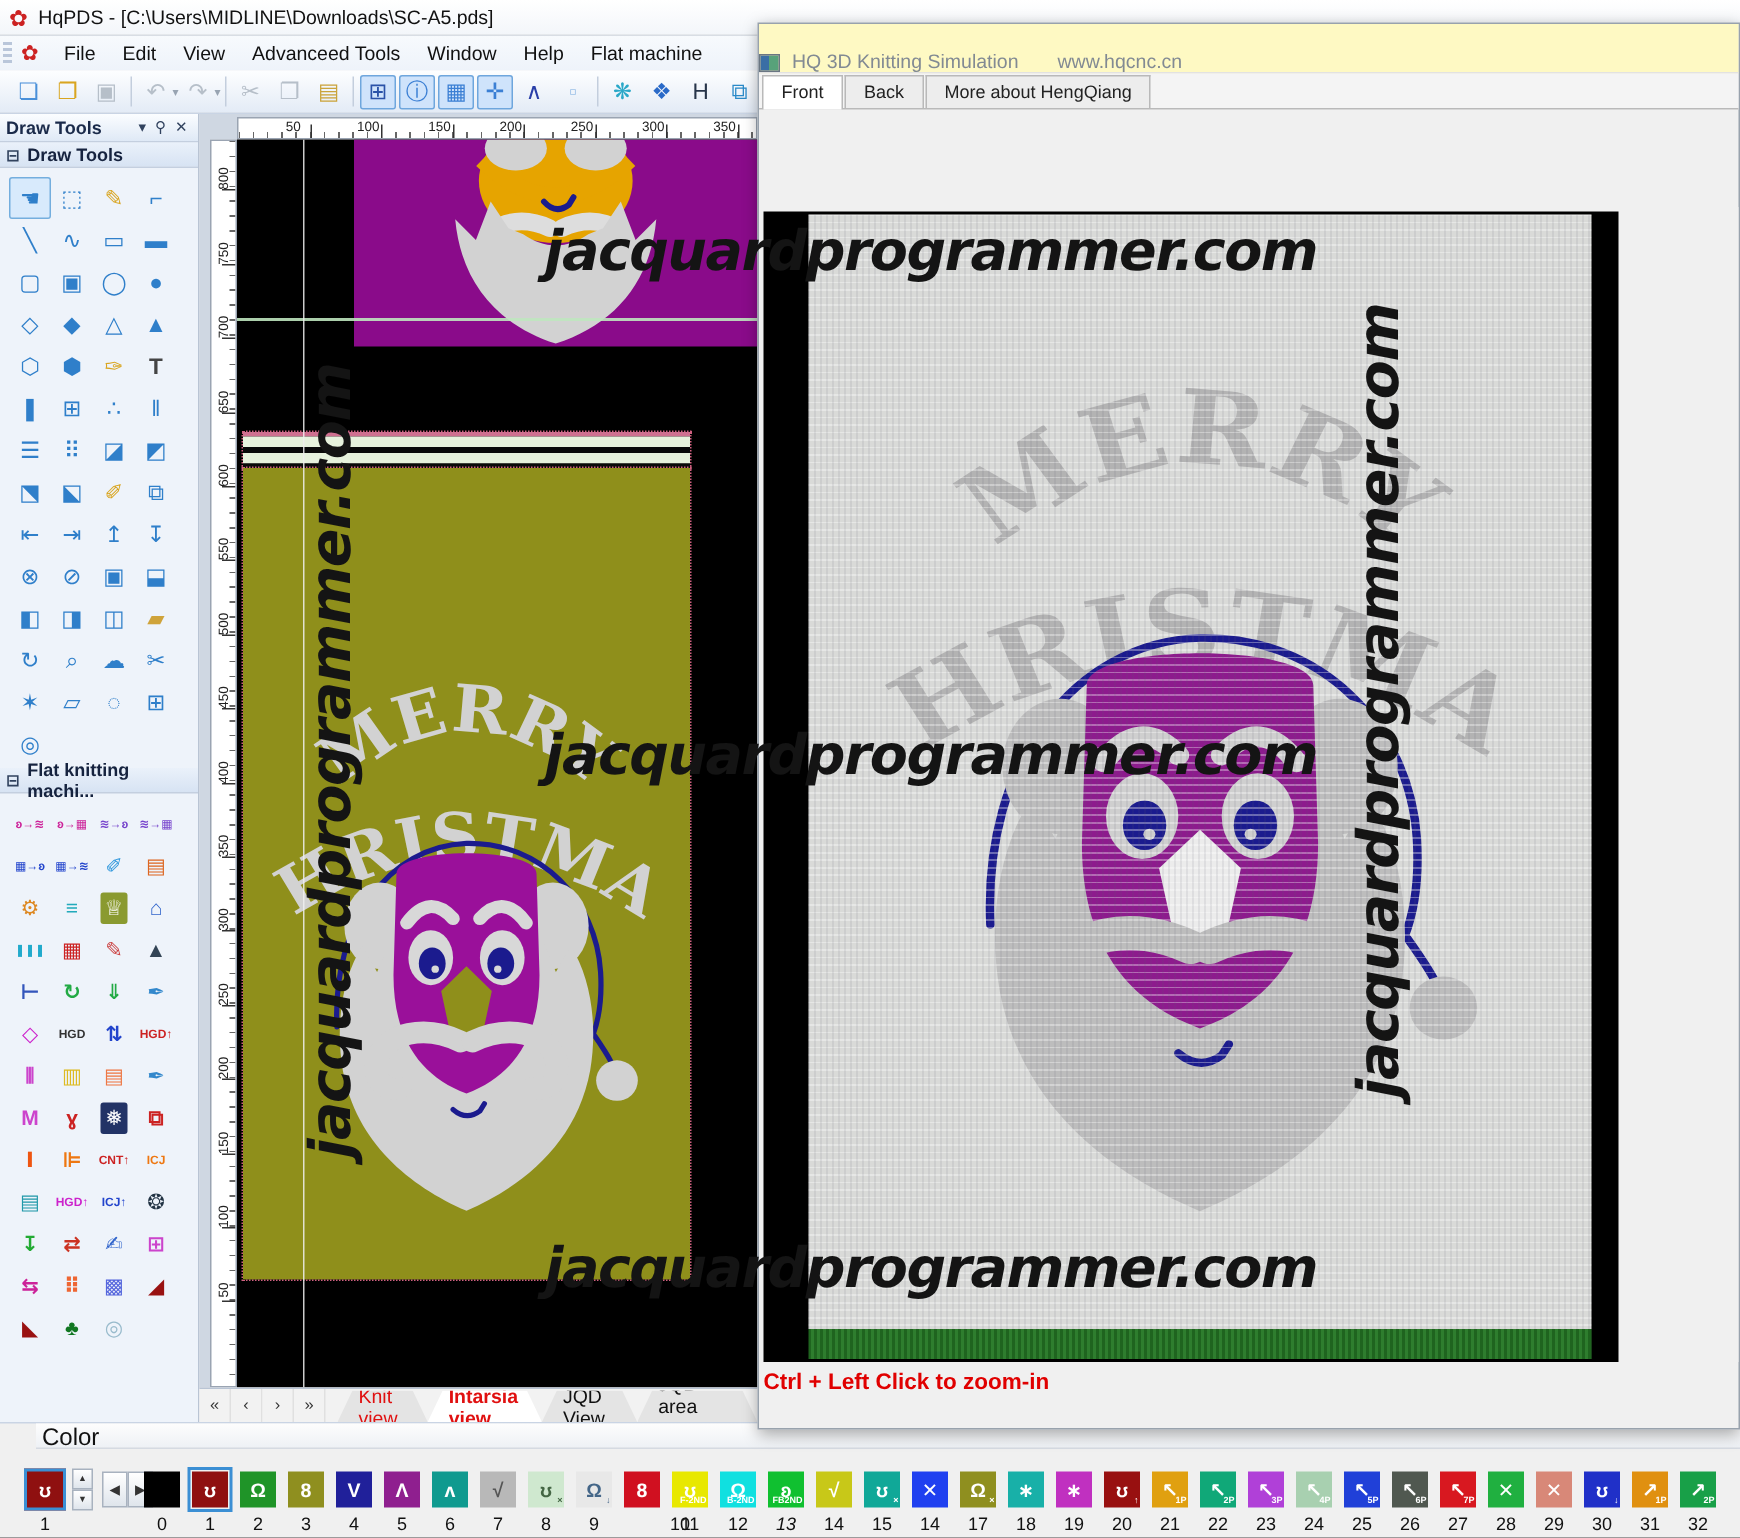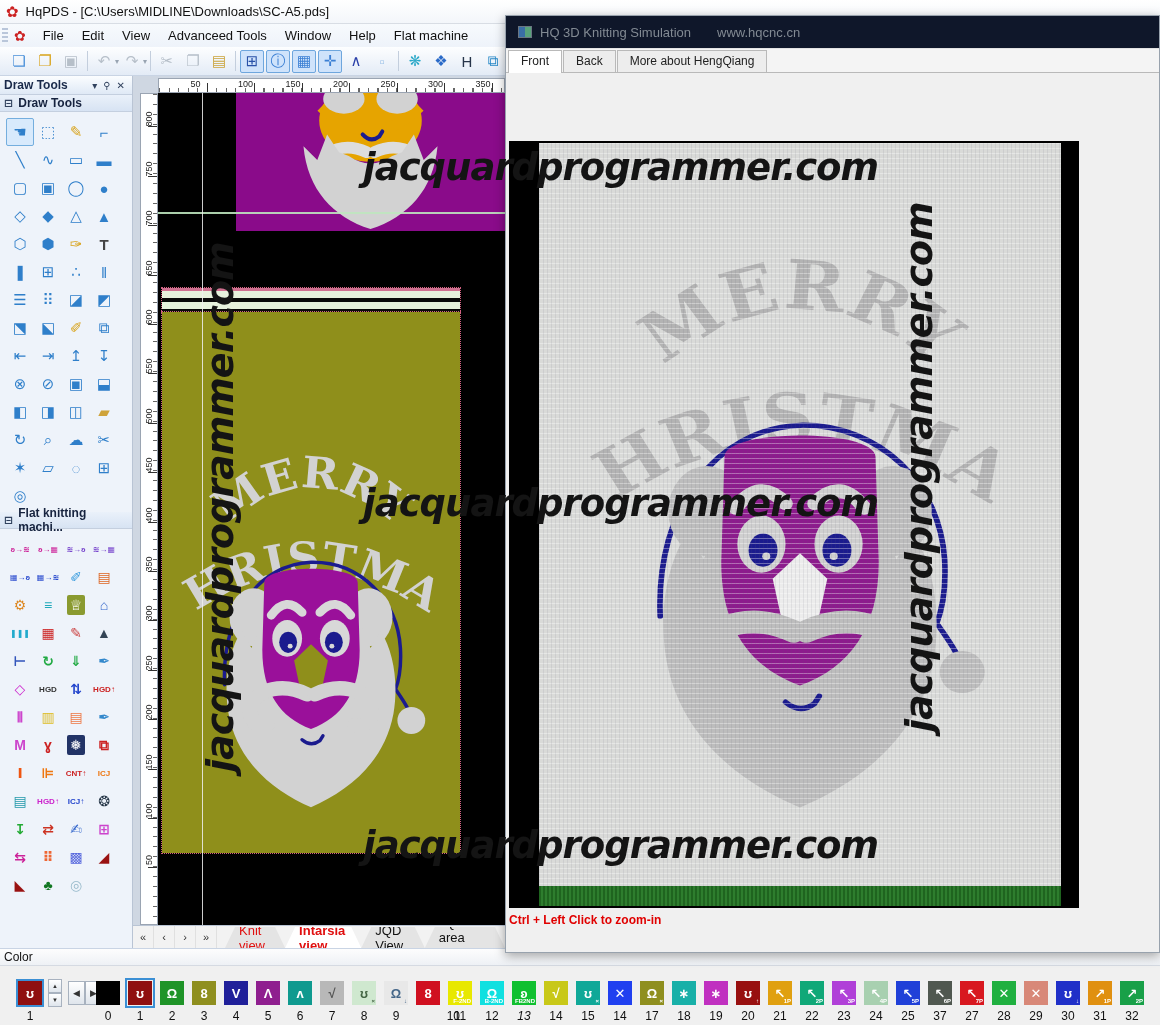--- a/index.html
+++ b/index.html
@@ -92,21 +92,21 @@
     font-size:11px; color:#333; background:#f2f2f2; border-right:1px solid #e0e0e0; }
   .view-tab { margin-top:1px; padding:2px 14px; font-size:13px; color:#111;
     background:#e4e4e4; clip-path:polygon(10px 0,calc(100% - 10px) 0,100% 100%,0 100%);
     display:flex; align-items:center; }
   .view-tab.red { color:#e01010; }
   .view-tab.active { background:#ffffff; font-weight:bold; color:#e01010; }
   
   .colorpanel { position:absolute; left:0; top:948px; width:1160px; height:77px;
     background:#f0f0f0; border-top:1px solid #c9d4e4; }
   .cp-header { height:17px; background:linear-gradient(#fdfdfd,#eef1f5);
-    border-bottom:1px solid #d5dae2; font-size:12px; color:#111; padding:1px 0 0 4px; }
+    border-bottom:1px solid #d5dae2; font-size:16px; color:#111; padding:1px 0 0 4px;margin-left:24px; }
   .cp-selwrap { position:absolute; left:16px; top:30px; width:28px; height:28px;
     border:2px solid #3b8fd4; display:flex; align-items:center; justify-content:center; }
   .cp-sel-num { position:absolute; left:16px; top:60px; width:28px; text-align:center;
     font-size:12px; }
   .cp-spin { position:absolute; left:48px; top:30px; width:14px; height:28px;
     display:flex; flex-direction:column; }
   .cp-spin div { flex:1; border:1px solid #a8b2bf; background:linear-gradient(#fff,#dfe5ec);
     font-size:6px; display:flex; align-items:center; justify-content:center; color:#333; }
   .cp-pager { position:absolute; left:68px; top:32px; width:34px; height:24px; display:flex; }
   .cp-pager div { flex:1; border:1px solid #a8b2bf; background:linear-gradient(#fff,#dfe5ec);
@@ -115,22 +115,22 @@
     display:flex; align-items:center; justify-content:center; position:absolute; }
   .swatch.sel { outline:2px solid #3b8fd4; outline-offset:1px; }
   .sw-glyph { font-size:13px; font-weight:bold; line-height:1; }
   .sw-sub { position:absolute; bottom:1px; right:1px; font-size:6px; font-weight:bold; }
   .sw-num { position:absolute; top:60px; width:24px; text-align:center; font-size:12px; color:#111; }
   .swatch-glyph-wrap{ position:relative; width:100%; height:100%; display:flex;
     align-items:center; justify-content:center; }
   
   .simwin { position:absolute; left:505px; top:15px; width:655px; height:938px;
     background:#f0f0f0; border:1px solid #98a2ad; box-shadow:0 3px 10px rgba(0,0,0,.35); }
-  .sim-titlebar { height:33px; background:#0f172a; border-bottom:1px solid #e2e2e2;
-    display:flex; align-items:center; padding-left:12px; }
+  .sim-titlebar { height:33px; background:#fef9c3; border-bottom:1px solid #e2e2e2;
+    display:flex; align-items:flex-end; }
   .sim-ticon { width:14px; height:12px; border:1px solid #6a7682; margin-right:8px;
     background:linear-gradient(90deg,#3a6ea5 0 50%,#58a27a 50%); }
   .sim-title { font-size:13px; color:#828a93; margin-right:26px; }
   .sim-url { font-size:13px; color:#828a93; }
   .sim-logohdr { height:65px; background:#f0f0f0; position:relative; }
   .sim-logobox { position:absolute; left:4px; top:5px; width:202px; height:55px;
     background:#ffffff; display:flex; align-items:center; padding-left:6px; }
   .logo-cn { font-size:19px; font-weight:bold; color:#111; letter-spacing:1px; line-height:1.1; }
   .logo-en { font-size:9px; font-weight:bold; color:#111; letter-spacing:.5px; }
   .sim-tabbar { height:24px; background:#f4f4f4; border-bottom:1px solid #b9b9b9;
@@ -141,21 +141,21 @@
   .sim-content { position:absolute; left:0; top:122px; width:653px; height:770px; background:#f0f0f0; }
   .knit-frame { position:absolute; left:3px; top:3px; width:570px; height:767px; background:#000; }
   .knit-fabric { position:absolute; left:30px; top:2px; width:522px; height:743px;
     background:#d9dad8; overflow:hidden; }
   .knit-texture { position:absolute; left:0; top:0; right:0; bottom:0; pointer-events:none;
     background:
       repeating-linear-gradient(90deg, rgba(90,90,110,.10) 0 1px, transparent 1px 4px),
       repeating-linear-gradient(rgba(255,255,255,.35) 0 1px, transparent 1px 5px); }
   .knit-greenband { position:absolute; left:30px; top:745px; width:522px; height:20px;
     background:repeating-linear-gradient(90deg,#1f641f 0 2px,#2e7d2e 2px 4px); }
-  .sim-hint { position:absolute; left:3px; top:775px; font-size:12px; font-weight:bold; color:#e00000; }
+  .sim-hint { position:absolute; left:3px; top:775px; font-size:15px; font-weight:bold; color:#e00000; }
   
   .wm { position:absolute; z-index:60; font-family:"DejaVu Sans",sans-serif;
     font-weight:bold; font-style:italic; color:#141414; font-size:37px;
     letter-spacing:-1px; white-space:nowrap; pointer-events:none; }
   .wm.vert { transform:rotate(-90deg); transform-origin:0 0; font-size:38px; }
   .simwin { z-index:50; }
   .wm-layer { position:absolute; left:0; top:0; width:1160px; height:1025px;
     pointer-events:none; z-index:60; }
 </style>
 </head>
@@ -873,21 +873,21 @@
             <span class="sw-sub" style="color: rgb(255, 255, 255);">5P</span>
           </div>
         </div>
         <div class="sw-num" style="left: 896px;">25</div>
         <div class="swatch" style="left: 928px; background: rgb(80, 88, 80);">
           <div class="swatch-glyph-wrap">
             <span class="sw-glyph" style="color: rgb(255, 255, 255);">↖</span>
             <span class="sw-sub" style="color: rgb(255, 255, 255);">6P</span>
           </div>
         </div>
-        <div class="sw-num" style="left: 928px;">37</div>
+        <div class="sw-num" style="left: 928px;">26</div>
         <div class="swatch" style="left: 960px; background: rgb(216, 24, 32);">
           <div class="swatch-glyph-wrap">
             <span class="sw-glyph" style="color: rgb(255, 255, 255);">↖</span>
             <span class="sw-sub" style="color: rgb(255, 255, 255);">7P</span>
           </div>
         </div>
         <div class="sw-num" style="left: 960px;">27</div>
         <div class="swatch" style="left: 992px; background: rgb(32, 176, 64);">
           <div class="swatch-glyph-wrap">
             <span class="sw-glyph" style="color: rgb(255, 255, 255);">✕</span>

